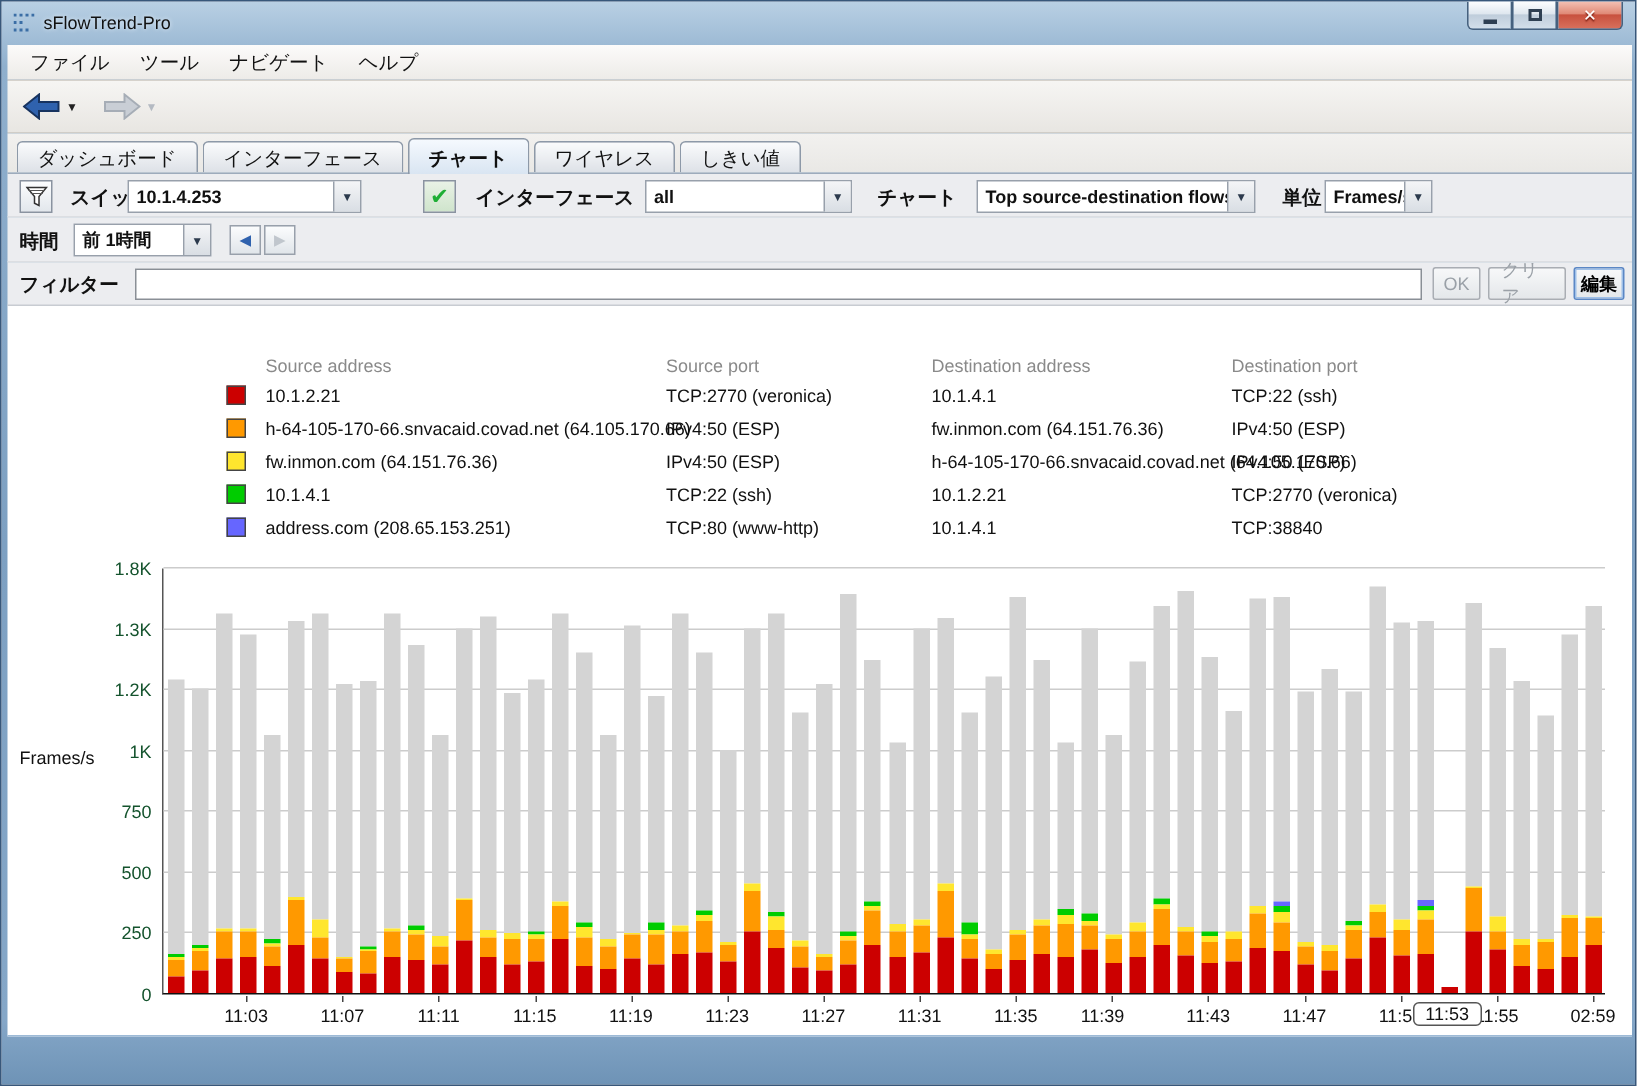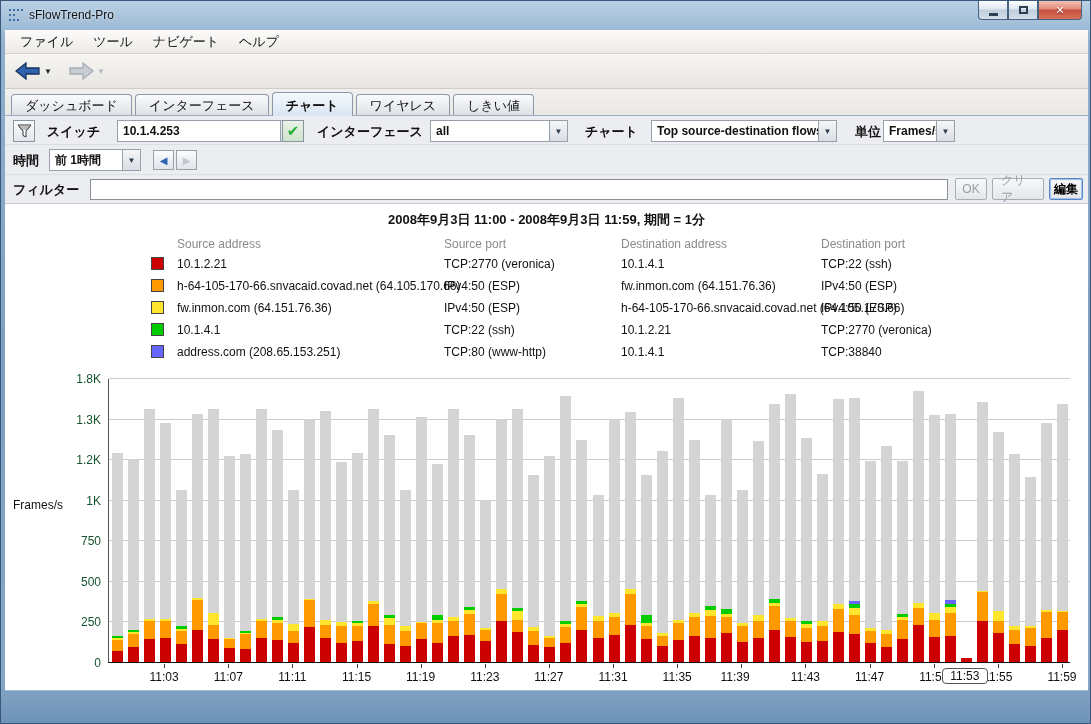--- a/index.html
+++ b/index.html
@@ -217,21 +217,21 @@
 
   <div class="controls1">
     <div class="sq-btn" style="left:8px;">
       <svg width="15" height="15" viewBox="0 0 15 15">
         <polygon points="1,1 14,1 9,7 9,13 6,11.5 6,7" fill="#ffffff" stroke="#333" stroke-width="1"></polygon>
         <line x1="2" y1="3" x2="13" y2="3" stroke="#555" stroke-width="0.8"></line>
         <line x1="3.5" y1="5" x2="11.5" y2="5" stroke="#555" stroke-width="0.8"></line>
       </svg>
     </div>
     <span class="ctl-label" style="left:42px;">スイッチ</span>
-    <div class="combo" style="left:112px; width:182px;">
+    <div class="combo" style="left:80px; width:156px;">
       <span class="combo-text">10.1.4.253</span>
       <span class="combo-btn">▼</span>
     </div>
     <div class="sq-btn" style="left:277px; background:linear-gradient(180deg,#e9f2e6,#cfe4cc);">
       <span class="check-glyph">✔</span>
     </div>
     <span class="ctl-label" style="left:312px;">インターフェース</span>
     <div class="combo" style="left:425px; width:138px;">
       <span class="combo-text">all</span>
       <span class="combo-btn">▼</span>
@@ -264,21 +264,20 @@
 
   <div class="filterrow">
     <span class="ctl-label" style="left:8px; top:6px;">フィルター</span>
     <input class="filter-input" type="text" value="" style="">
     <div class="btn disabled" style="left:950px; width:32px;">OK</div>
     <div class="btn disabled" style="left:987px; width:52px;">クリア</div>
     <div class="btn focused" style="left:1044px; width:34px; padding:0 4px;">編集</div>
   </div>
 
   <div class="chartpanel">
-    <div class="chart-title">2008年9月3日 11:00 - 2008年9月3日 11:59, 期間 = 1分</div>
     <div id="legend">
         <span class="legend-header" style="left: 172px; top: 33px;">Source address</span>
         <span class="legend-header" style="left: 439px; top: 33px;">Source port</span>
         <span class="legend-header" style="left: 616px; top: 33px;">Destination address</span>
         <span class="legend-header" style="left: 816px; top: 33px;">Destination port</span>
         <span class="legend-swatch" style="left: 146px; top: 53px; background: rgb(204, 0, 0);"></span>
         <span class="legend-cell" style="left: 172px; top: 53px;">10.1.2.21</span>
         <span class="legend-cell" style="left: 439px; top: 53px;">TCP:2770 (veronica)</span>
         <span class="legend-cell" style="left: 616px; top: 53px;">10.1.4.1</span>
         <span class="legend-cell" style="left: 816px; top: 53px;">TCP:22 (ssh)</span>
@@ -725,19 +724,19 @@
         <div class="xtick-label" style="left: 708px;">11:39</div>
         <div class="xtick-line" style="left: 800.45px;"></div>
         <div class="xtick-label" style="left: 778.45px;">11:43</div>
         <div class="xtick-line" style="left: 864.583px;"></div>
         <div class="xtick-label" style="left: 842.583px;">11:47</div>
         <div class="xtick-line" style="left: 928.717px;"></div>
         <div class="xtick-label" style="left: 906.717px;">11:51</div>
         <div class="xtick-line" style="left: 992.85px;"></div>
         <div class="xtick-label" style="left: 970.85px;">11:55</div>
         <div class="xtick-line" style="left: 1056.98px;"></div>
-        <div class="xtick-label" style="left: 1034.98px;">11:59</div>
+        <div class="xtick-label" style="left: 1034.98px;">02:59</div>
         <div class="xtick-label boxed" style="left: 936.783px;">11:53</div>
       </div>
   </div>
 
 
 </div>
 
 </body></html>

